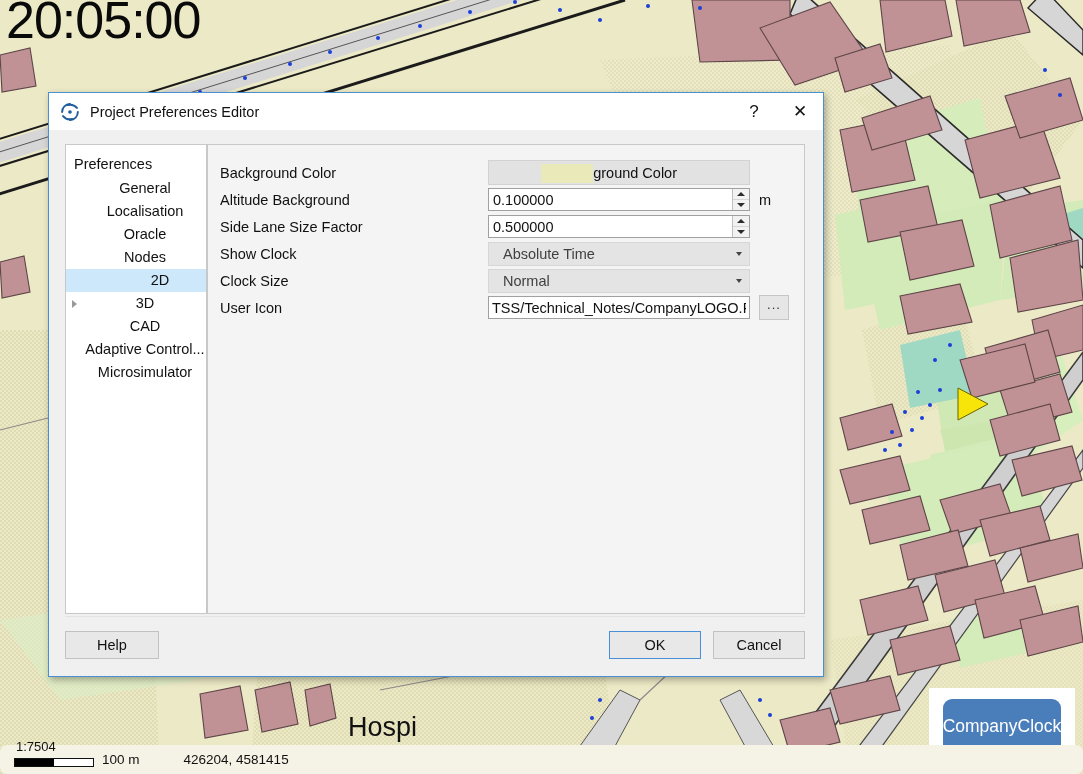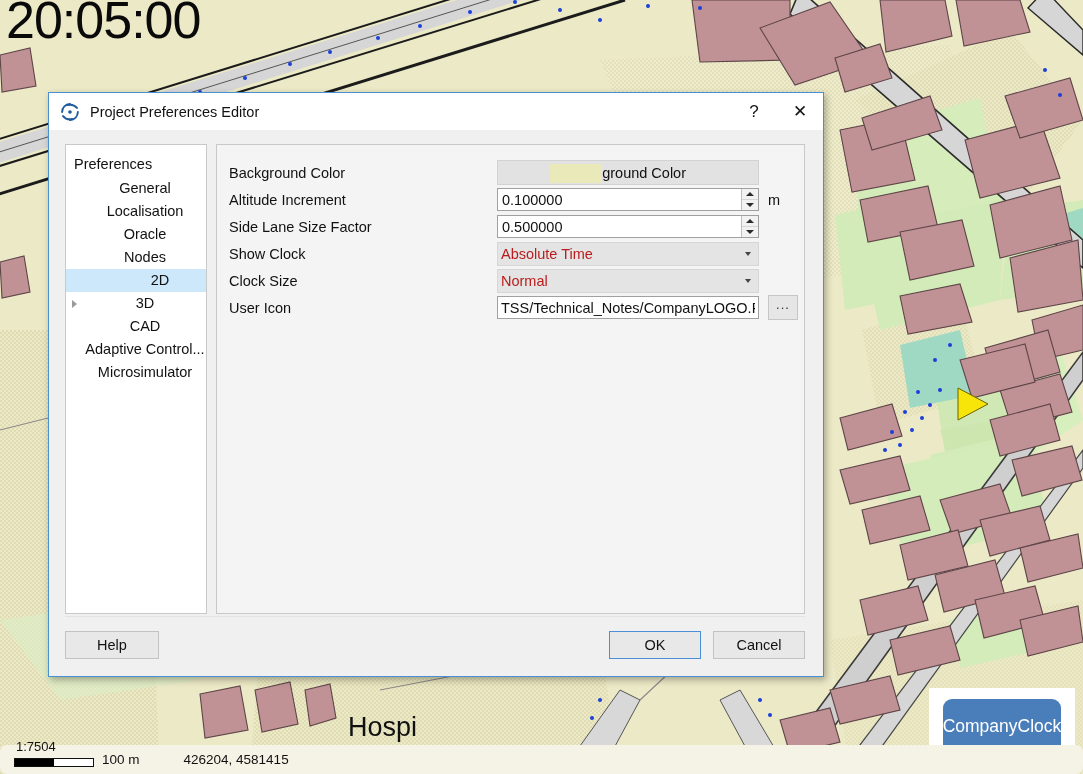--- a/index.html
+++ b/index.html
@@ -176,21 +176,20 @@
     cursor: default;
     user-select: none;
   }
 
   
   #dialog-body {
     flex: 1 1 auto;
     display: flex;
     padding: 14px 18px 0 16px;
     box-sizing: border-box;
-    gap: 9px;
     background: #f0f0f0;
   }
 
   
   #pref-tree {
     width: 142px;
     background: #ffffff;
     border: 1px solid #c8c8c8;
     box-sizing: border-box;
     padding: 6px 0 0 0;
@@ -333,23 +332,23 @@
 
   
   .combo {
     width: 262px;
     height: 24px;
     background: #e4e4e4;
     border: 1px solid #d6d6d6;
     box-sizing: border-box;
     display: flex;
     align-items: center;
-    padding: 0 3px;
-    font-size: 14.5px;
-    color: #b91c1c;
+    padding: 0 14px;
+    font-size: 14.5px;
+    color: #404040;
     cursor: default;
     position: relative;
   }
   .combo-arrow {
     position: absolute;
     right: 7px;
     top: 50%;
     transform: translateY(-50%);
     width: 0; height: 0;
     border-left: 3px solid transparent;
@@ -674,21 +673,21 @@
           <div class="field-label">Background Color</div>
           <div class="field-control">
             <div class="color-btn">
               <span class="color-swatch" style="background: rgb(234, 233, 185);"></span>
               <span>Background Color</span>
             </div>
           </div>
         </div>
 
         <div class="field-row">
-          <div class="field-label">Altitude Increment</div>
+          <div class="field-label">Altitude Background</div>
           <div class="field-control">
             <div class="spin-wrap">
               <input class="spin-input" type="text" value="0.100000" style="">
               <div class="spin-btns">
                 <div class="spin-up"></div>
                 <div class="spin-dn"></div>
               </div>
             </div>
             <span class="unit-label">m</span>
           </div>

